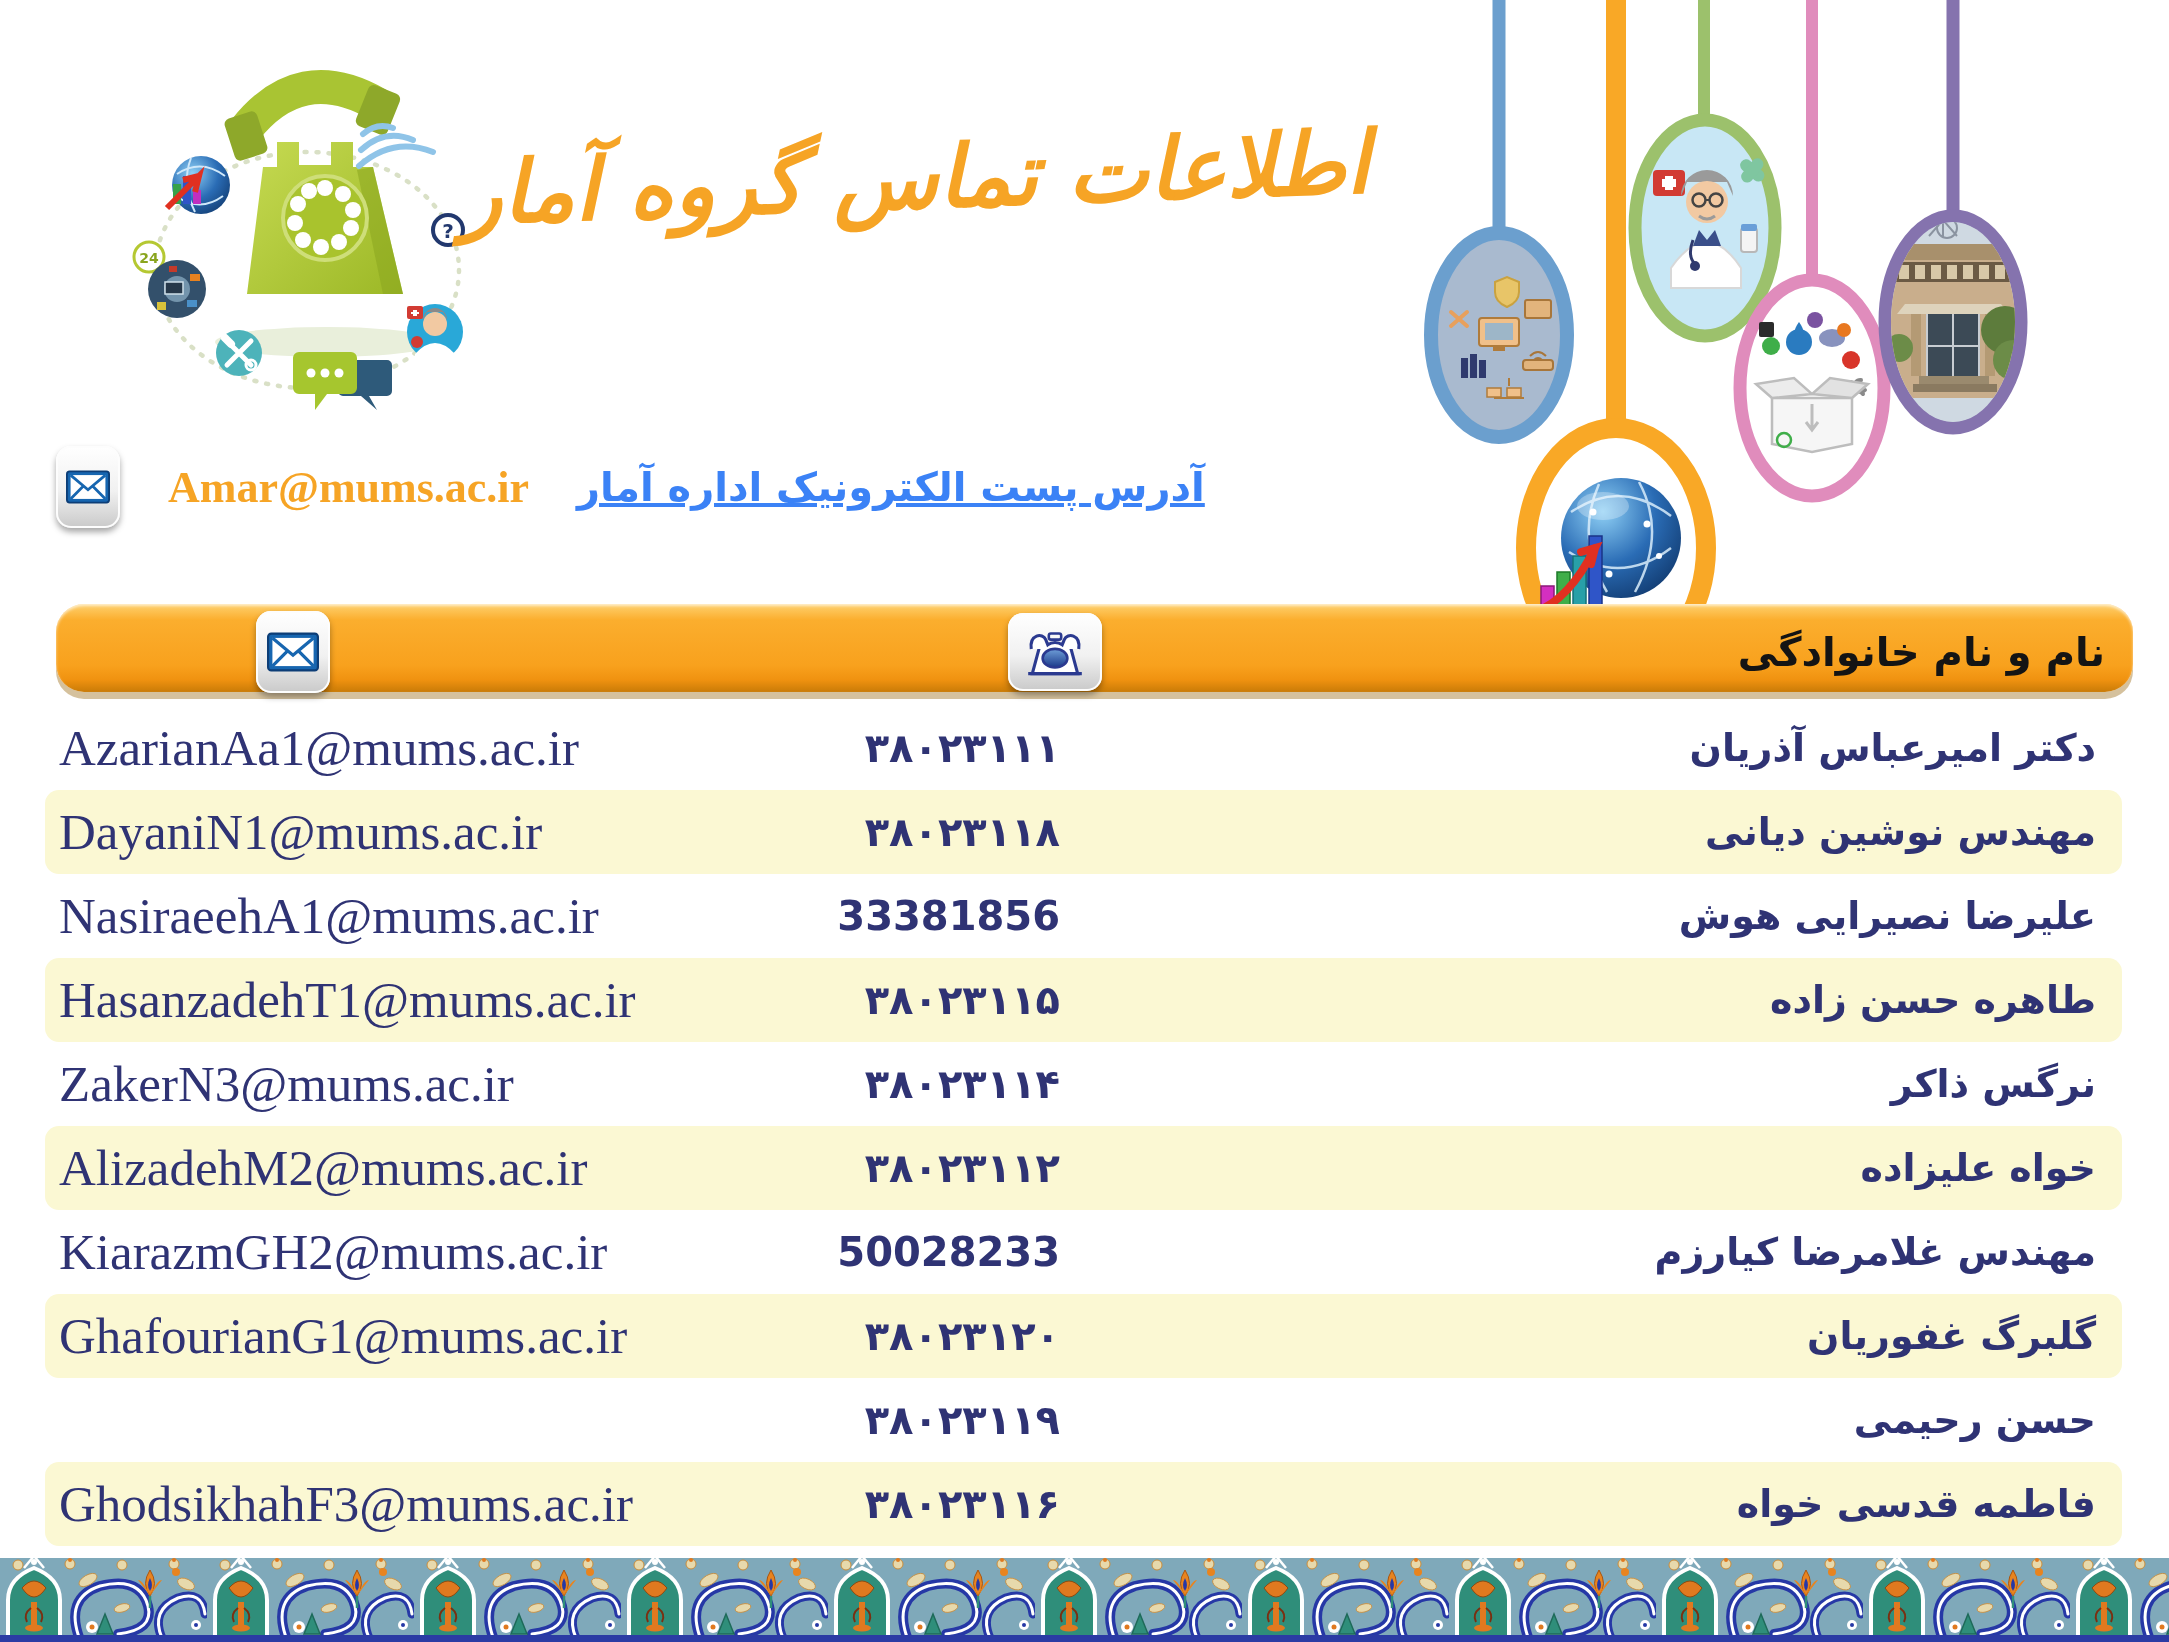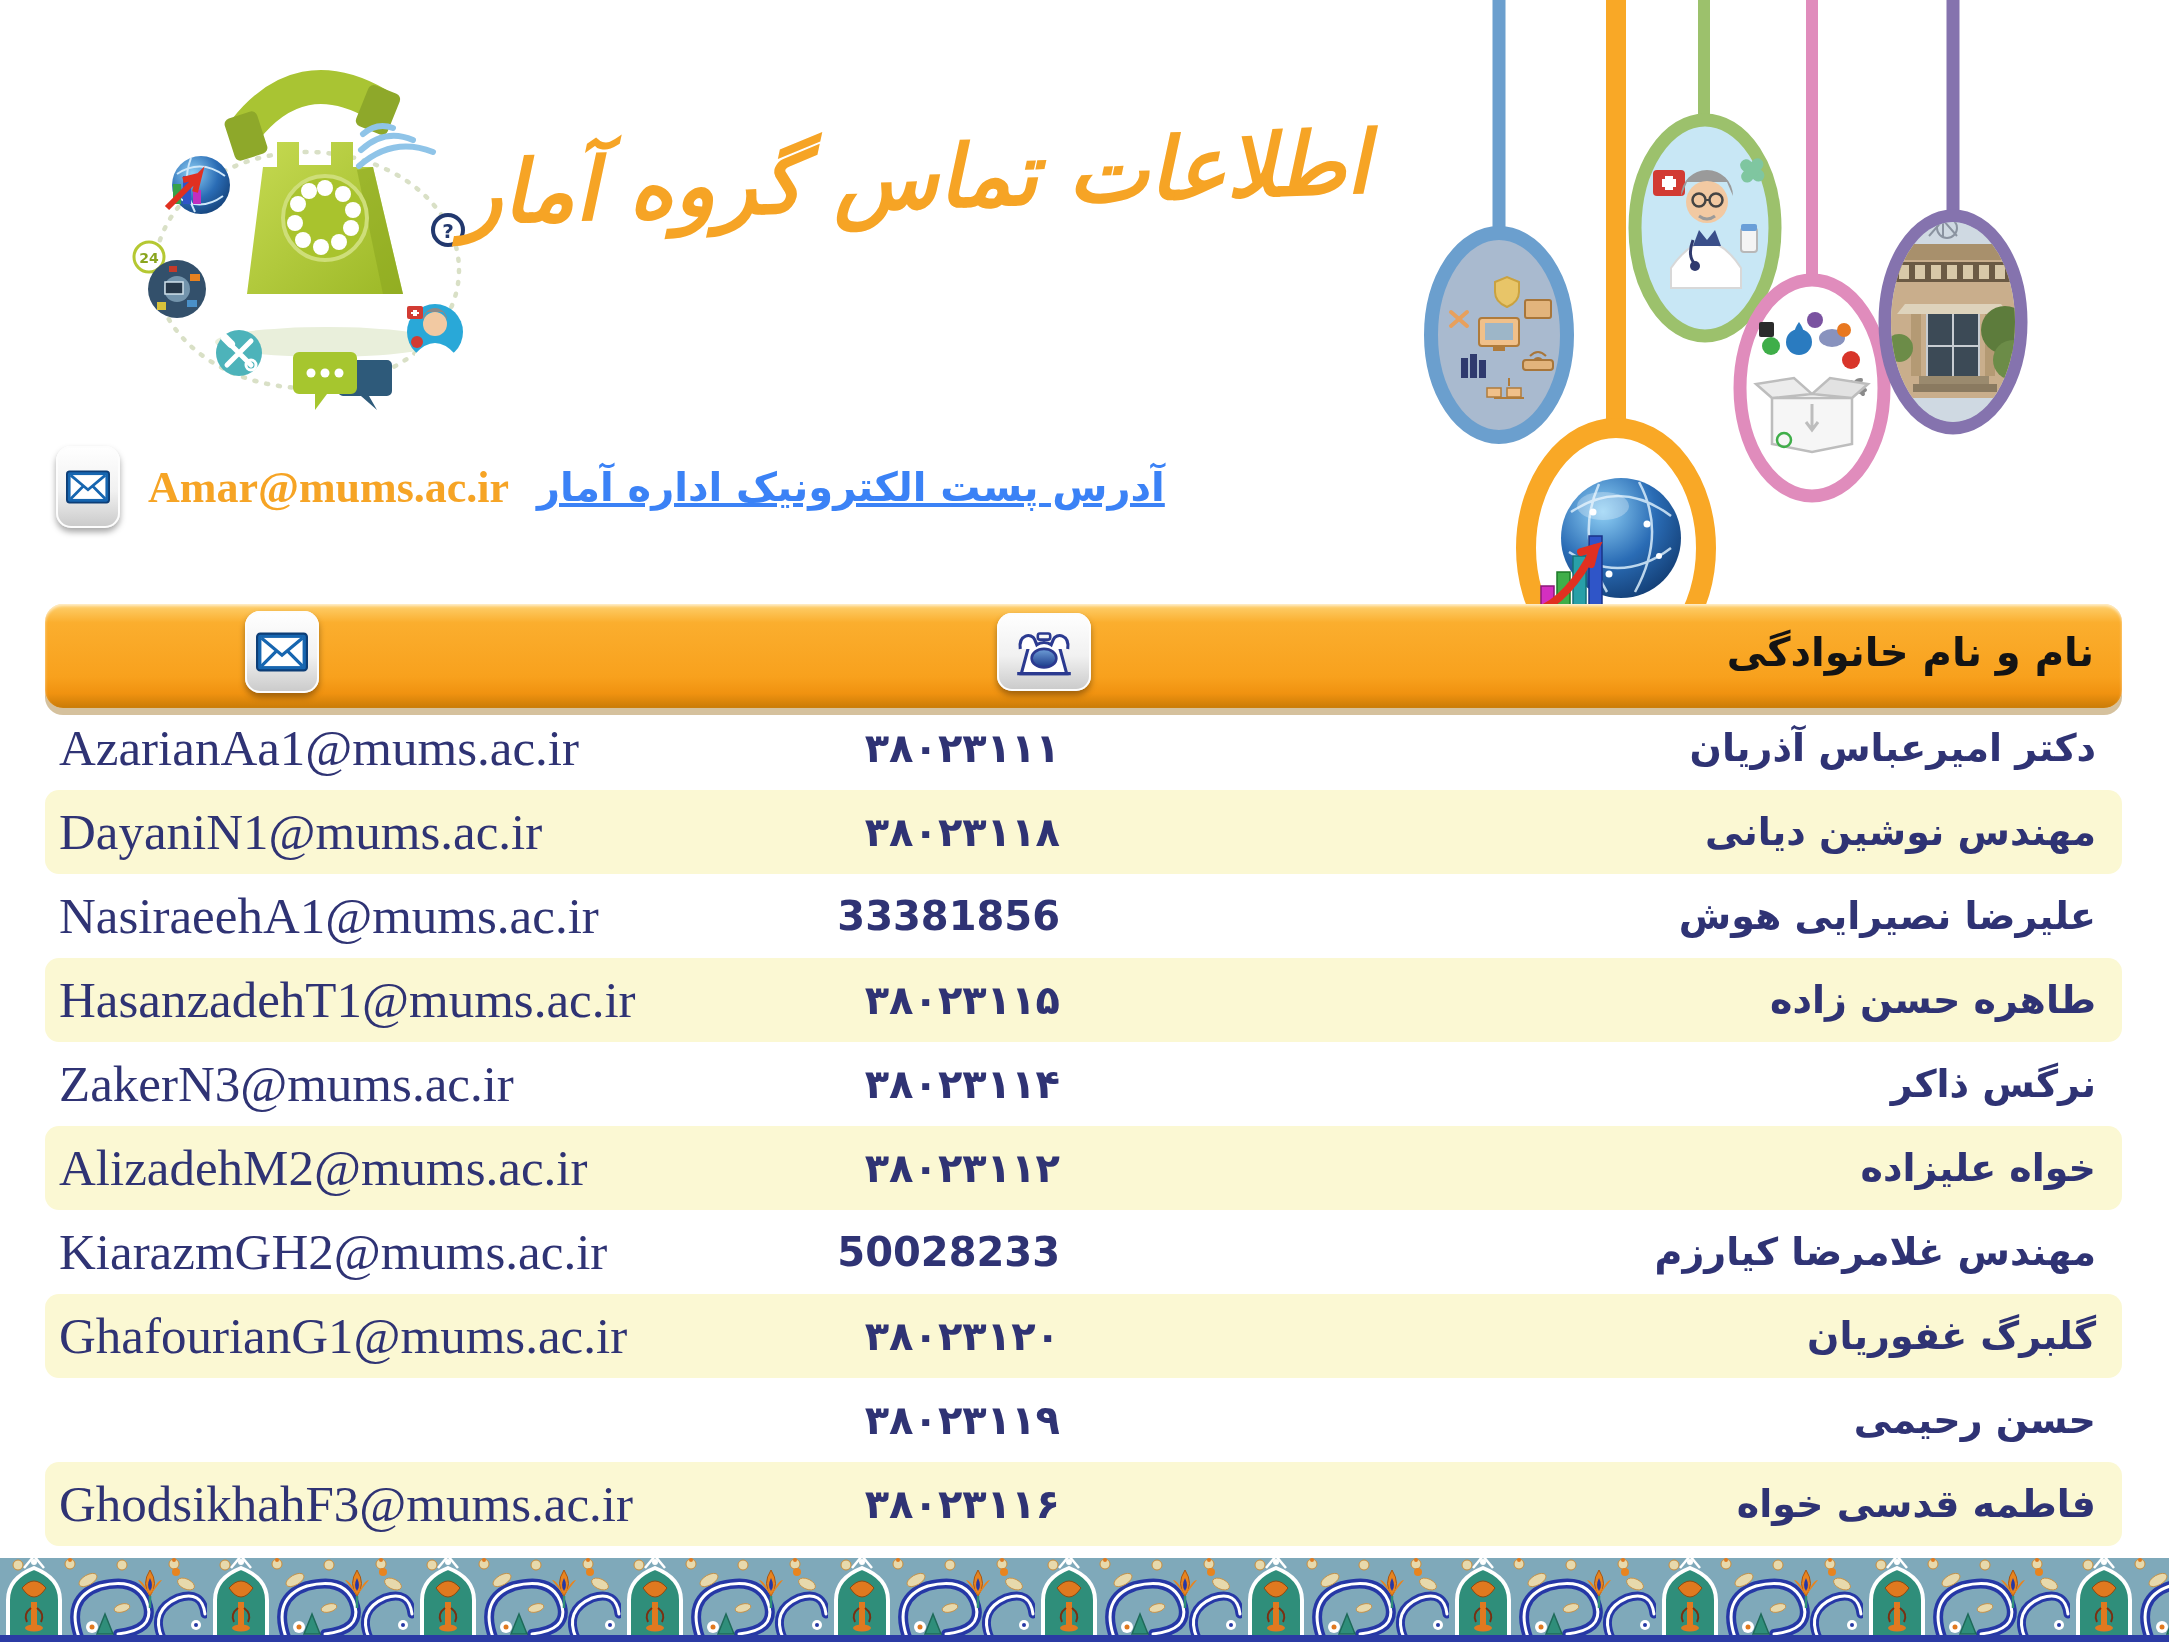--- a/index.html
+++ b/index.html
@@ -7,30 +7,30 @@
           font-family:"DejaVu Sans",sans-serif;}
 
   
   .title{position:absolute;left:915px;top:128px;transform:translateX(-50%) rotate(-2deg);
          white-space:nowrap;direction:rtl;font-size:86px;font-weight:bold;font-style:italic;
          color:#F6A425;letter-spacing:2px;}
   .phone-illo{position:absolute;left:95px;top:42px;}
   .hangers{position:absolute;left:1409px;top:0;}
 
   
-  .email-line{position:absolute;left:56px;top:446px;display:flex;align-items:center;gap:28px;}
+  .email-line{position:absolute;left:56px;top:446px;display:flex;align-items:center;gap:48px;}
   .icon-btn{background:linear-gradient(180deg,#ffffff 0%,#f1f1f1 55%,#c9c9c9 100%);
             border-radius:15px;box-shadow:0 4px 6px rgba(0,0,0,.35), inset 0 0 0 2px #fdfdfd;
             display:flex;align-items:center;justify-content:center;}
   .email-line .icon-btn{width:64px;height:82px;}
   .email-address{font-family:"Liberation Serif",serif;font-weight:bold;font-size:44px;color:#F6A425;}
   .email-label{font-weight:bold;font-size:40px;color:#3b82f6;direction:rtl;text-decoration:underline;}
 
   
-  .table-header{position:absolute;left:45px;top:604px;width:2077px;height:104px;border-radius:18px;
+  .table-header{position:absolute;left:56px;top:604px;width:2077px;height:88px;border-radius:28px;
         background:linear-gradient(180deg,#FED16F 0%,#FBAE2E 18%,#F8A11D 70%,#F09210 86%,#C97B07 100%);
         box-shadow:0 7px 0 rgba(150,100,10,.40), inset 0 2px 3px rgba(255,255,255,.65);}
   .hdr-btn-env{position:absolute;left:200px;top:7px;width:74px;height:82px;}
   .hdr-btn-phone{position:absolute;left:952px;top:9px;width:94px;height:78px;}
   .hdr-name{position:absolute;right:28px;top:0;height:96px;line-height:96px;
             font-size:40px;font-weight:bold;color:#141414;direction:rtl;}
 
   .table-body{position:absolute;left:45px;top:706px;width:2077px;}
   .row{position:relative;height:84px;}
   .row.alt{background:#FBF8D3;border-radius:14px;}

